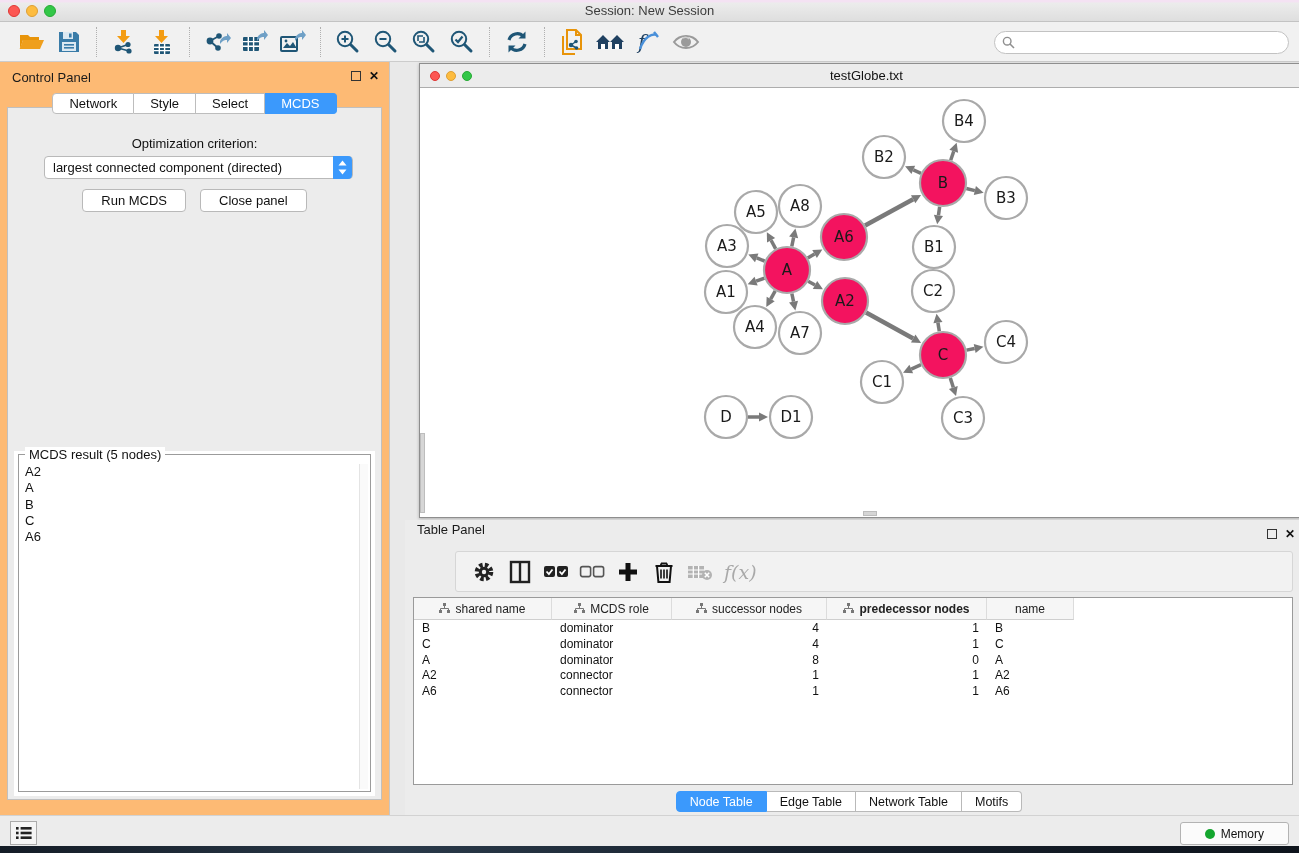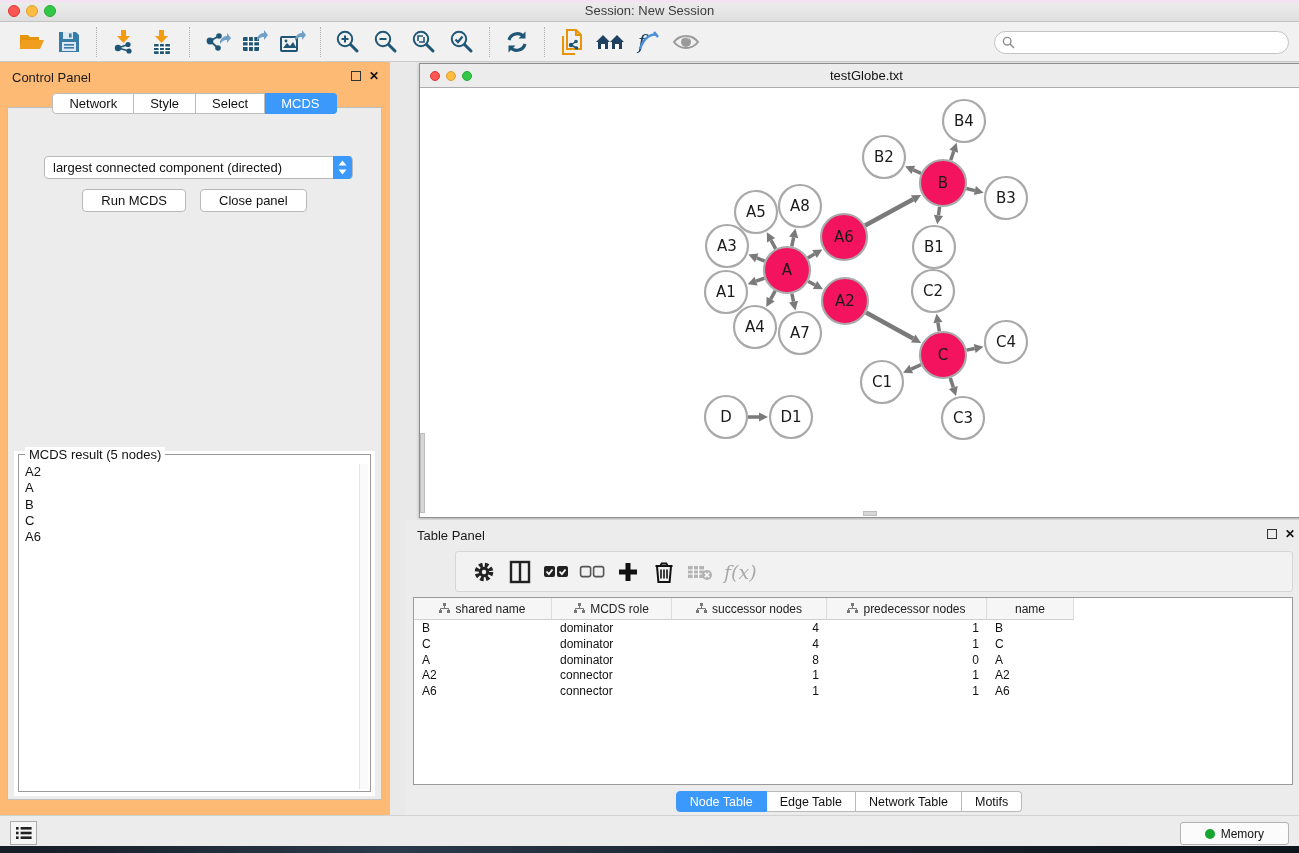--- a/index.html
+++ b/index.html
@@ -65,21 +65,21 @@
   .ntl.green { left:42px; background:#33c748; border:1px solid #27aa35; }
   .net-canvas { position:absolute; left:0; top:24px; right:0; bottom:0; background:#ffffff; }
   .net-vscroll { position:absolute; left:0; top:345px; width:5px; height:80px; background:#d6d6d6; border:1px solid #bdbdbd; }
   .net-hscroll { position:absolute; left:443px; bottom:1px; width:14px; height:5px; background:#d6d6d6; border:1px solid #bdbdbd; }
   .net-grip { position:absolute; right:1px; bottom:1px; width:13px; height:13px;
     background:repeating-linear-gradient(135deg, transparent 0 2px, #b9a8b4 2px 3px); }
 
   
   .table-panel { position:absolute; left:14px; top:458px; width:894px; height:295px; background:#ececec; }
   .tp-float { right:22px; } .tp-close { right:4px; }
-  .tp-title { position:absolute; left:12px; top:8px; font-size:13px; color:#1a1a1a; }
+  .tp-title { position:absolute; left:12px; top:2px; font-size:13px; color:#1a1a1a; }
   .tp-toolbar { position:absolute; left:8px; right:6px; top:31px; height:41px; background:#f2f2f2; border:1px solid #d6d6d6; border-radius:3px; display:flex; align-items:center; padding-left:10px;margin-left:42px; }
   .tp-btn { width:36px; height:32px; display:flex; align-items:center; justify-content:center; }
   .fx-label { font-size:19px; font-style:italic; font-family:"DejaVu Serif", serif; color:#a9a9a9; margin-left:6px; }
 
   .tbl { position:absolute; left:8px; right:6px; top:77px; bottom:30px; background:#ffffff; border:1px solid #9a9a9a; overflow:hidden; }
   .tbl-header { position:absolute; left:0; top:0; height:22px; display:flex; }
   .th { height:22px; background:#f6f6f6; border-right:1px solid #dcdcdc; border-bottom:1px solid #cfcfcf; font-size:12px; color:#222; display:flex; align-items:center; justify-content:center; gap:5px; }
   .tbl-body { position:absolute; left:0; top:22px; right:0; bottom:0; }
   .tr { display:flex; height:15.8px; }
   .td { font-size:12px; color:#111; padding:1px 8px 0 8px; white-space:nowrap; overflow:hidden; }
@@ -300,20 +300,21 @@
       <span class="float-ic cp-float"></span>
       <span class="close-ic cp-close">✕</span>
     </div>
     <div class="cp-tabs" id="cp-tabs">
         <div class="ctab">Network</div>
         <div class="ctab">Style</div>
         <div class="ctab">Select</div>
         <div class="ctab sel">MCDS</div>
       </div>
     <div class="cp-content">
+      <div class="opt-label">Optimization criterion:</div>
       <div class="opt-select">
         <span>largest connected component (directed)</span>
         <span class="opt-stepper">
           <svg width="13" height="17" viewBox="0 0 13 17">
               <path d="M6.5 1.5 L10.5 6.5 H2.5 Z" fill="#ffffff"></path>
               <path d="M6.5 15.5 L2.5 10.5 H10.5 Z" fill="#ffffff"></path>
             </svg>
         </span>
       </div>
       <div class="cp-buttons">
@@ -576,21 +577,21 @@
               <svg width="11" height="11" viewBox="0 0 11 11">
                 <g fill="#777">
                   <rect x="4" y="0" width="3" height="3"></rect>
                   <rect x="0" y="7" width="3" height="3"></rect>
                   <rect x="8" y="7" width="3" height="3"></rect>
                 </g>
                 <path d="M5.5 3 v2.5 M1.5 7 v-1.5 h8 v1.5" stroke="#777" fill="none" stroke-width="1"></path>
               </svg>
               <span>successor nodes</span>
             </div>
-            <div class="th" style="width: 160px;">
+            <div class="th" style="width: 160px; font-weight: bold;">
               <svg width="11" height="11" viewBox="0 0 11 11">
                 <g fill="#777">
                   <rect x="4" y="0" width="3" height="3"></rect>
                   <rect x="0" y="7" width="3" height="3"></rect>
                   <rect x="8" y="7" width="3" height="3"></rect>
                 </g>
                 <path d="M5.5 3 v2.5 M1.5 7 v-1.5 h8 v1.5" stroke="#777" fill="none" stroke-width="1"></path>
               </svg>
               <span>predecessor nodes</span>
             </div>

